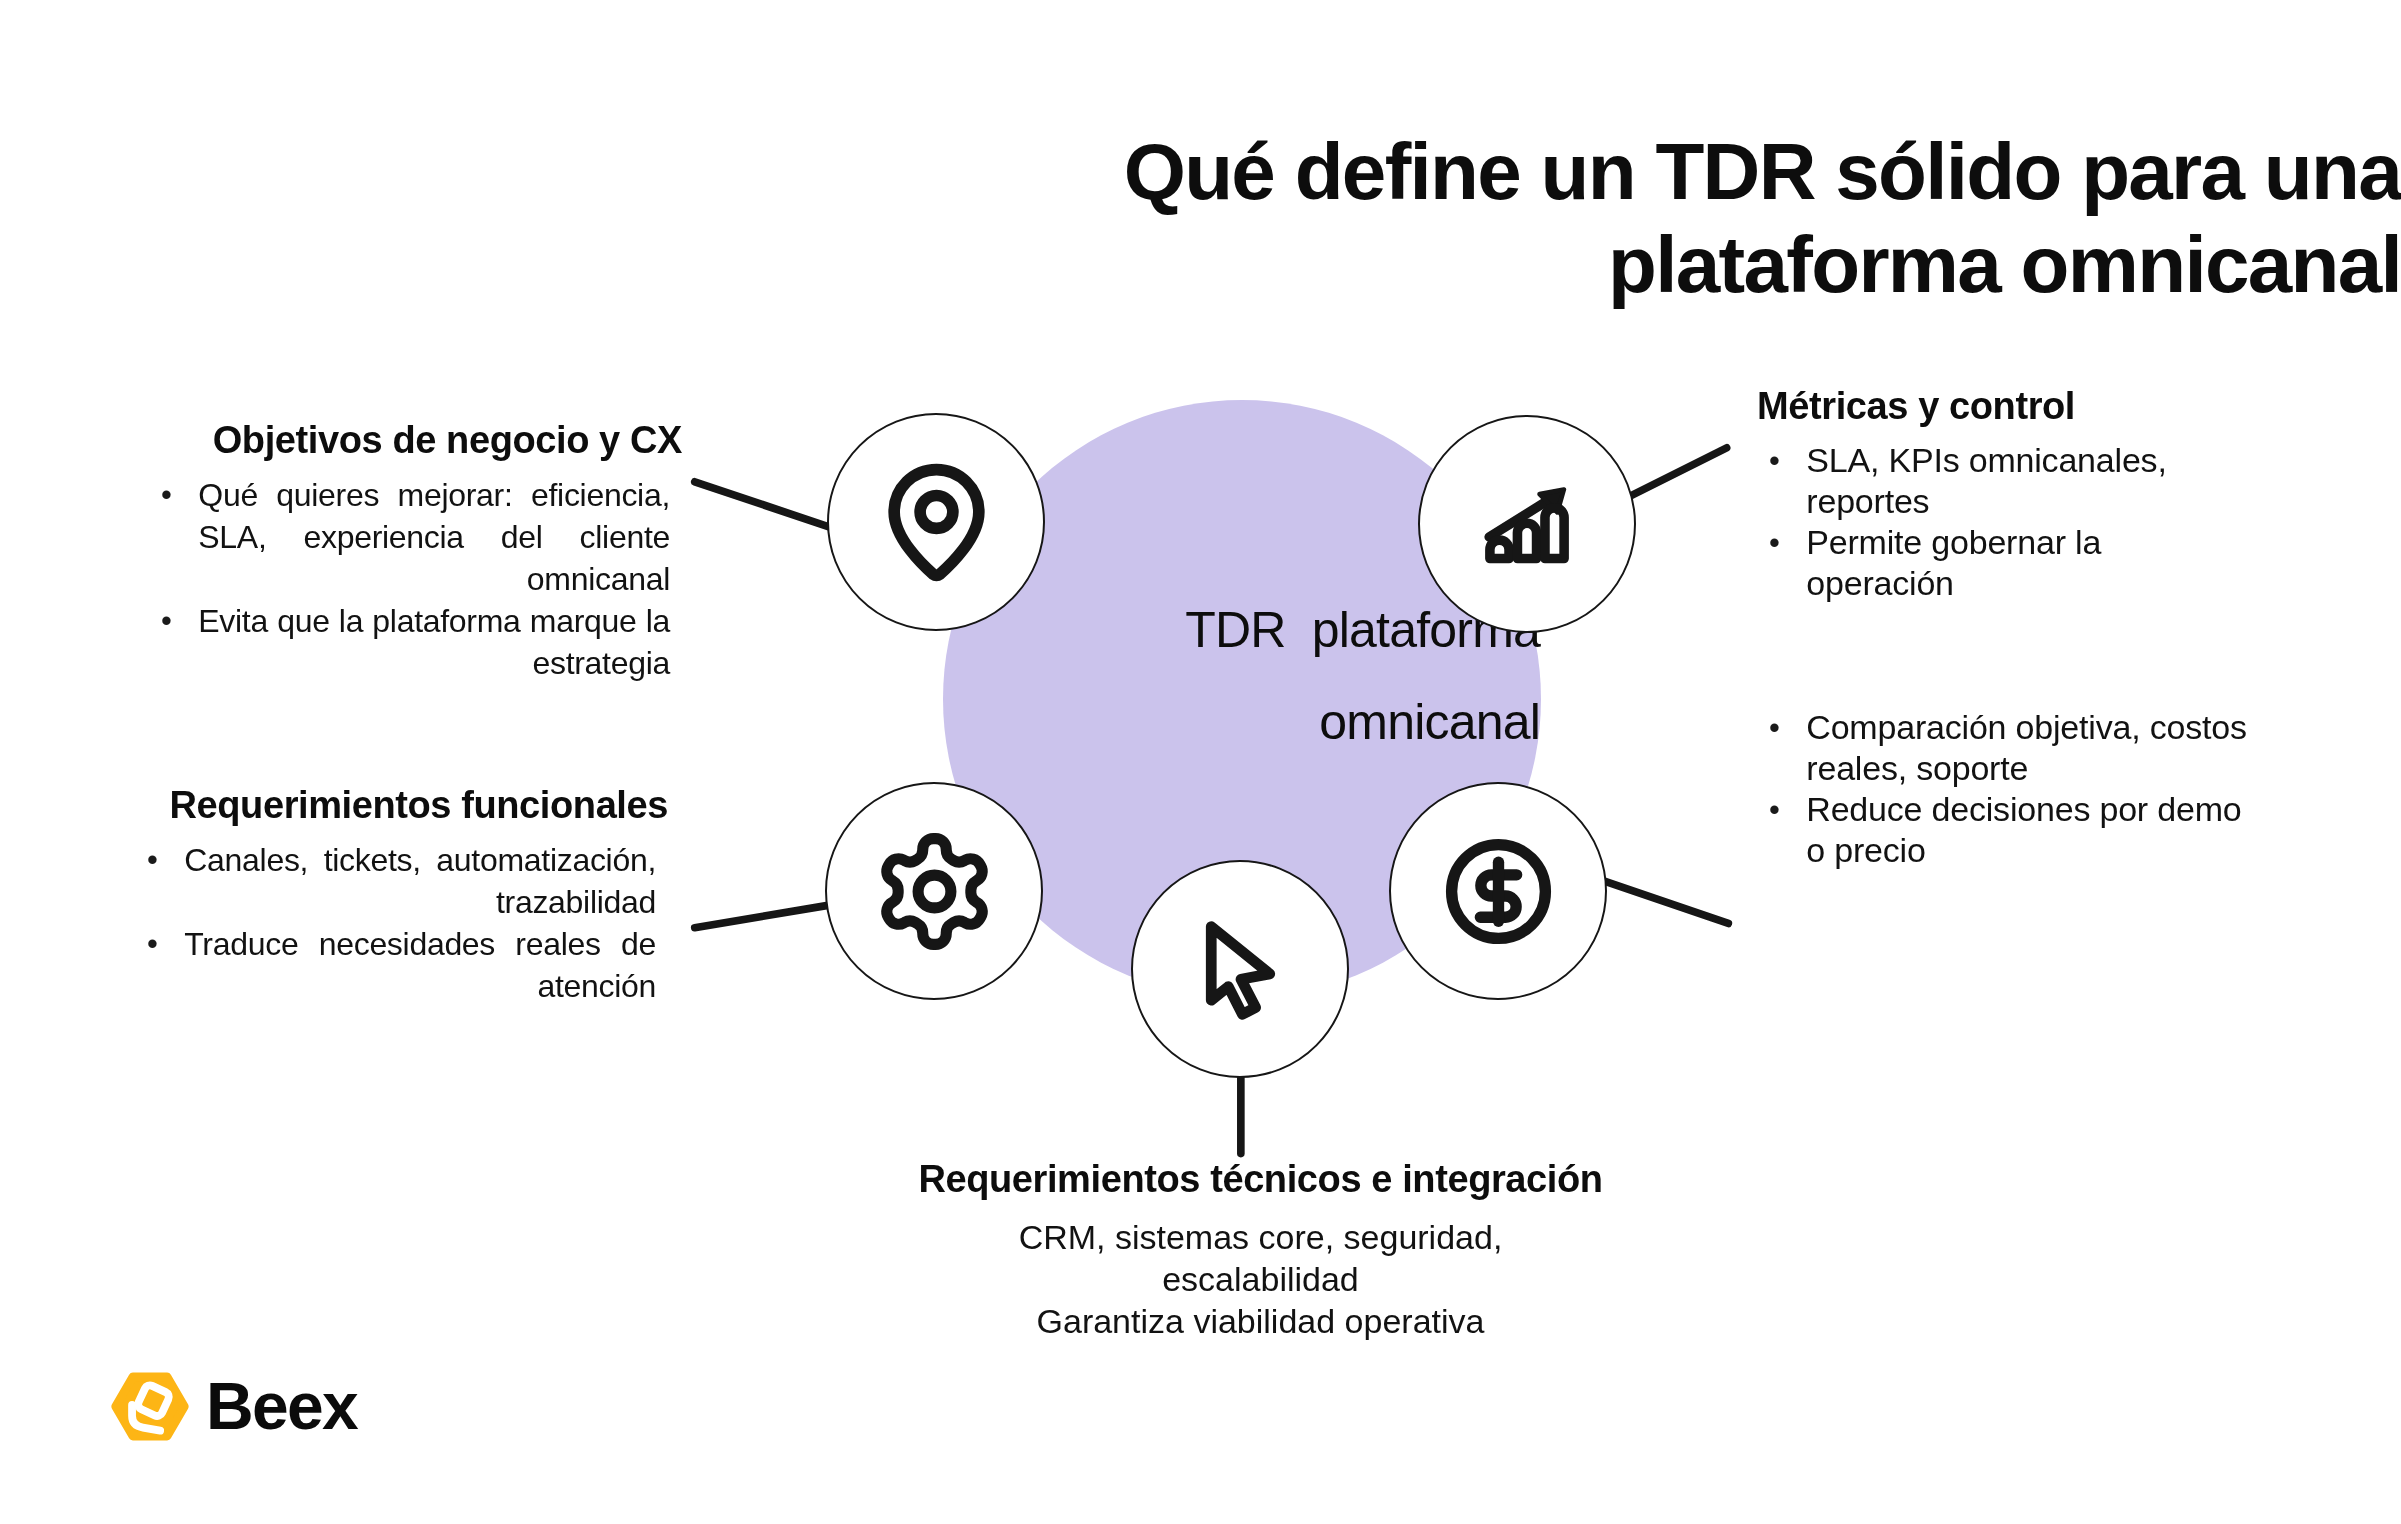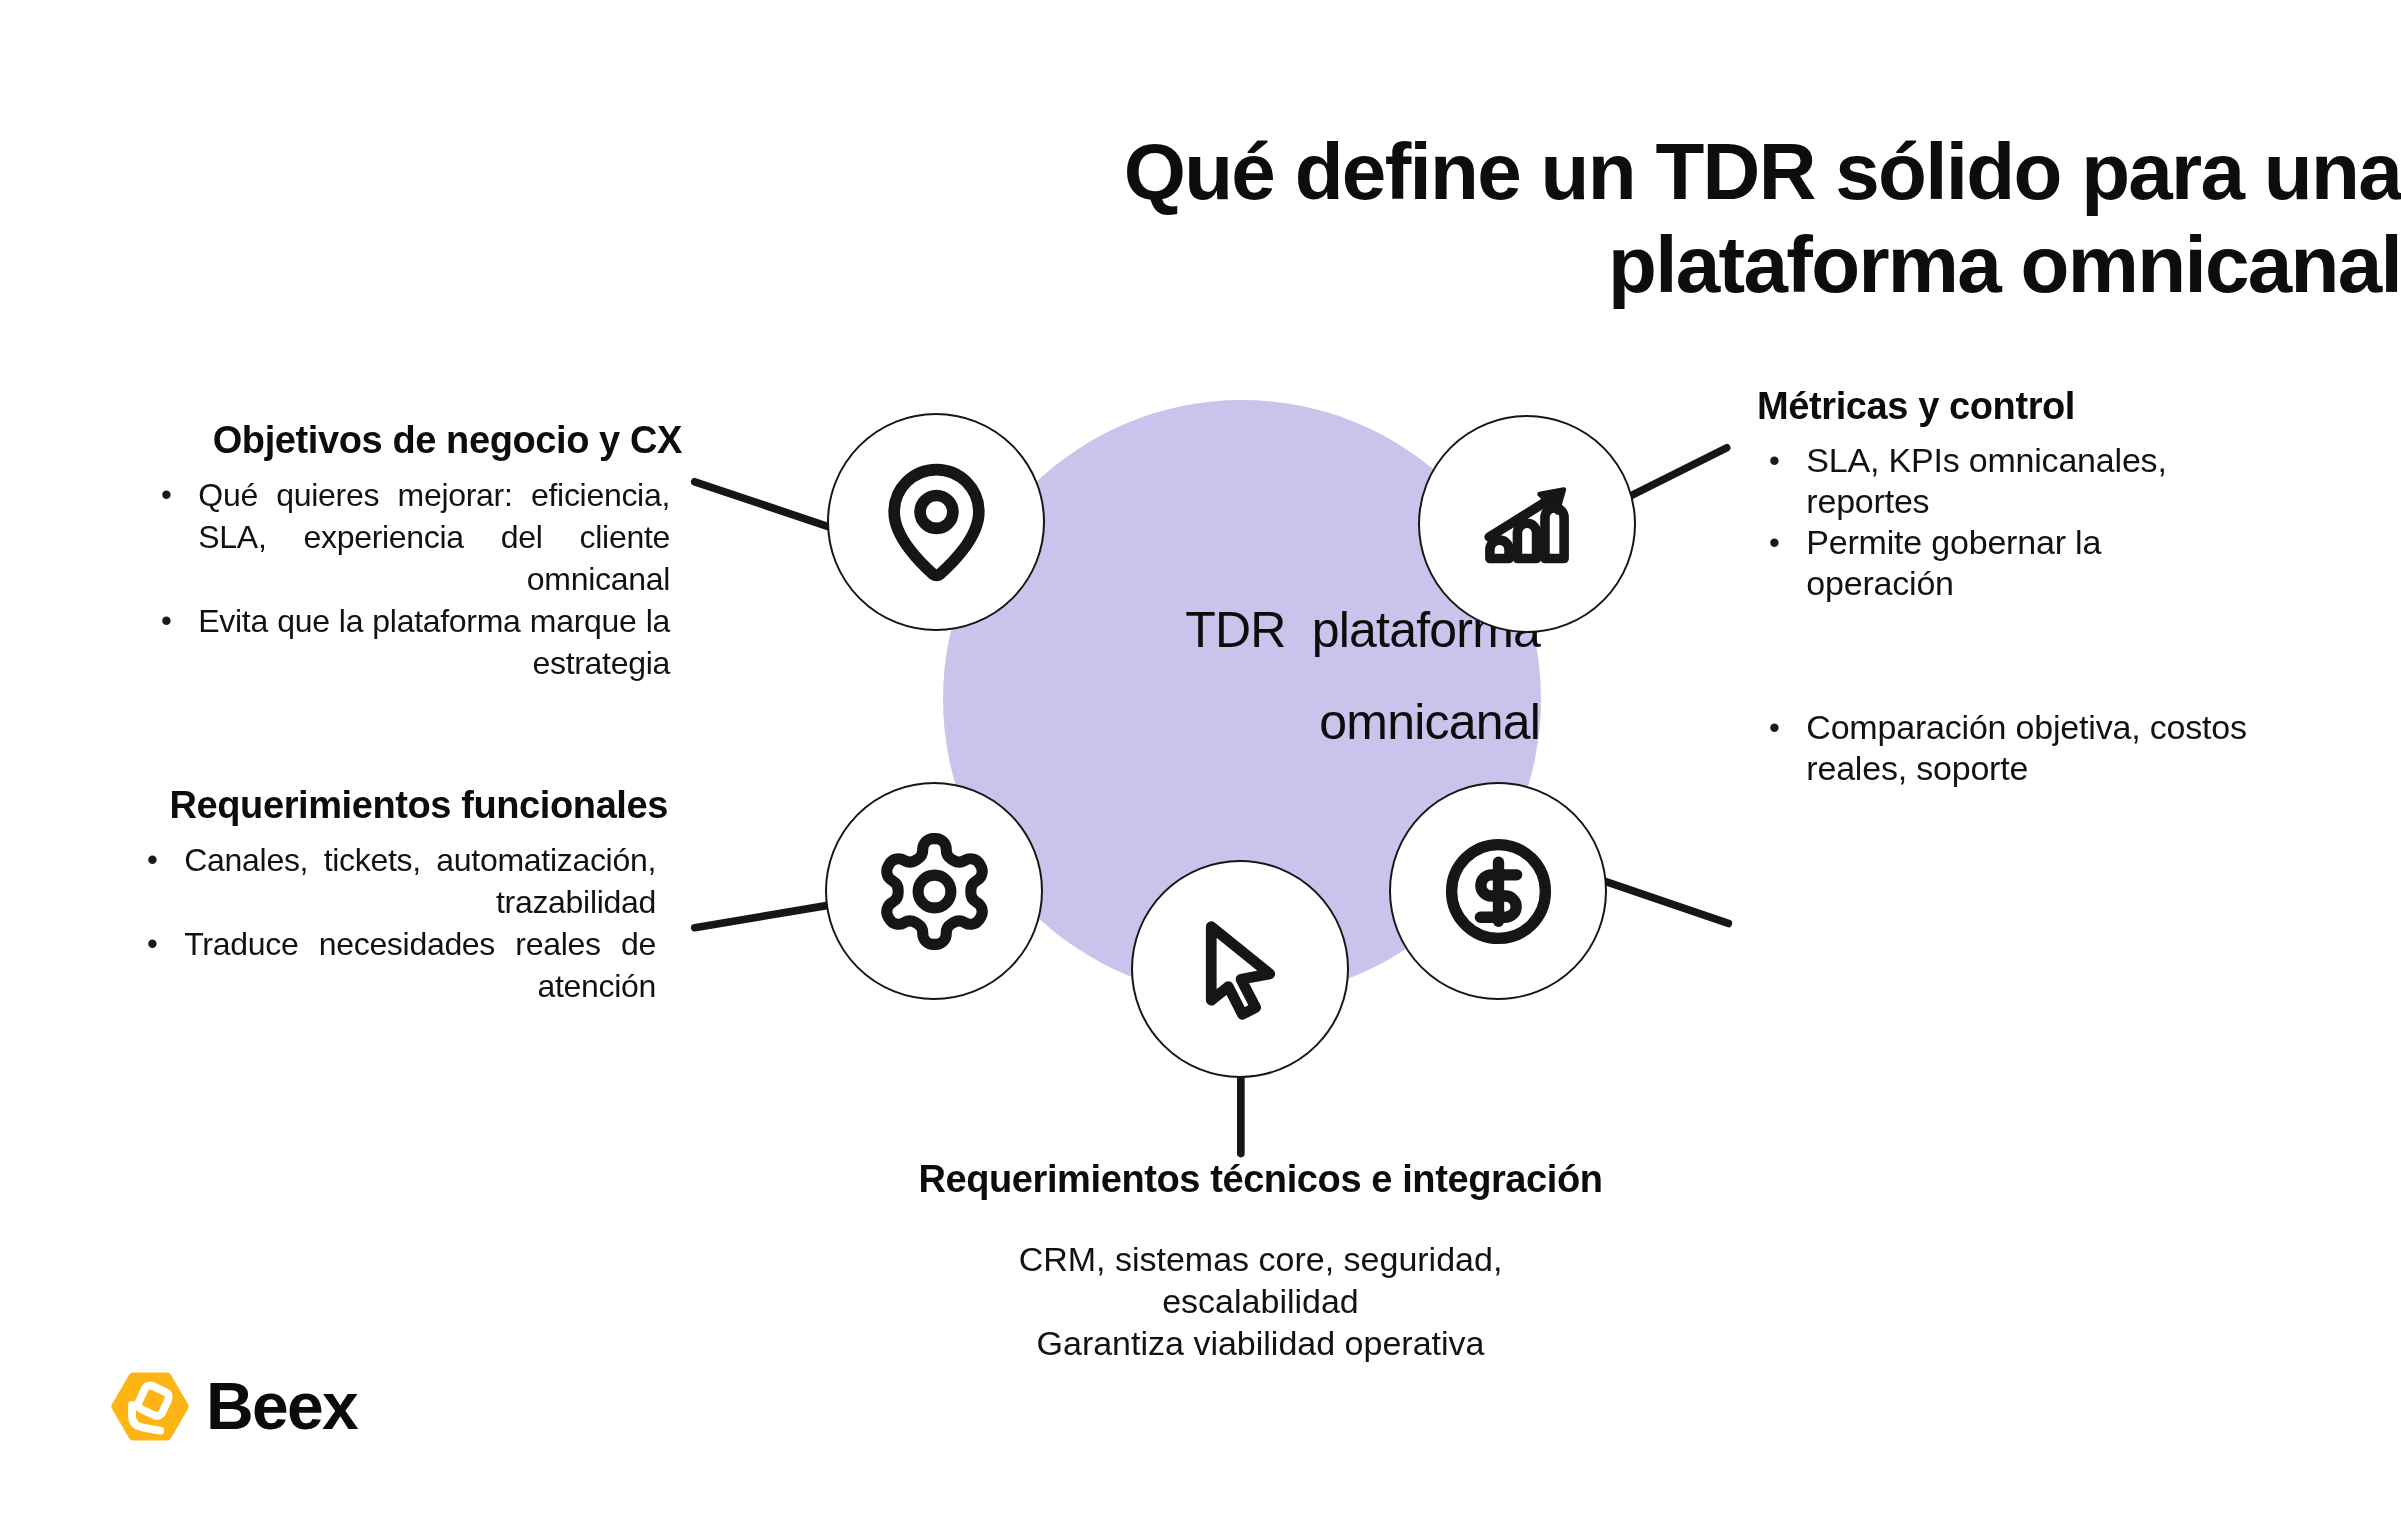--- a/index.html
+++ b/index.html
@@ -53,21 +53,21 @@
     text-align:left;}
   .head-right{text-align:right;}
   .mt-left{margin-top:34px;}
   .mt-right{margin-top:31px;}
   #blk-objetivos  {left:149px; top:418px; width:533px;}
   #blk-funcionales{left:135px; top:783px; width:533px;}
   #blk-metricas   {left:1757px;top:384px; width:510px;}
   #blk-criterios  {left:1757px;top:695px; width:510px;}
   #blk-tecnicos   {left:836px; top:1157px;width:849px;text-align:center;}
   #blk-tecnicos .body{
-    margin-top:37px;font-size:34px;line-height:42px;white-space:pre-line;
+    margin-top:15px;font-size:34px;line-height:42px;white-space:pre-line;
   }
   
   .logo{
     left:111px;top:1369px;display:flex;align-items:center;gap:17px;z-index:4;
   }
   .logo .word{
     font-size:66px;font-weight:700;letter-spacing:-1.7px;color:#0b0b0b;
     line-height:75px;
   }
   :root{--purple:#CBC3EC;--ink:#161616;--yellow:#FDB515;}
@@ -164,20 +164,23 @@
         <div>Permite gobernar la operación</div>
       </li>
   </ul>
 </div>
 
 <div class="abs blk f-right" id="blk-criterios">
   <ul class="mt-right">
     <li>
         <div>Comparación objetiva, costos reales, soporte</div>
       </li>
+    <li>
+        <div>Reduce decisiones por demo o precio</div>
+      </li>
   </ul>
 </div>
 
 <div class="abs blk" id="blk-tecnicos">
   <h3>Requerimientos técnicos e integración</h3>
   <div class="body">CRM, sistemas core, seguridad,
 escalabilidad
 Garantiza viabilidad operativa</div>
 </div>
 

